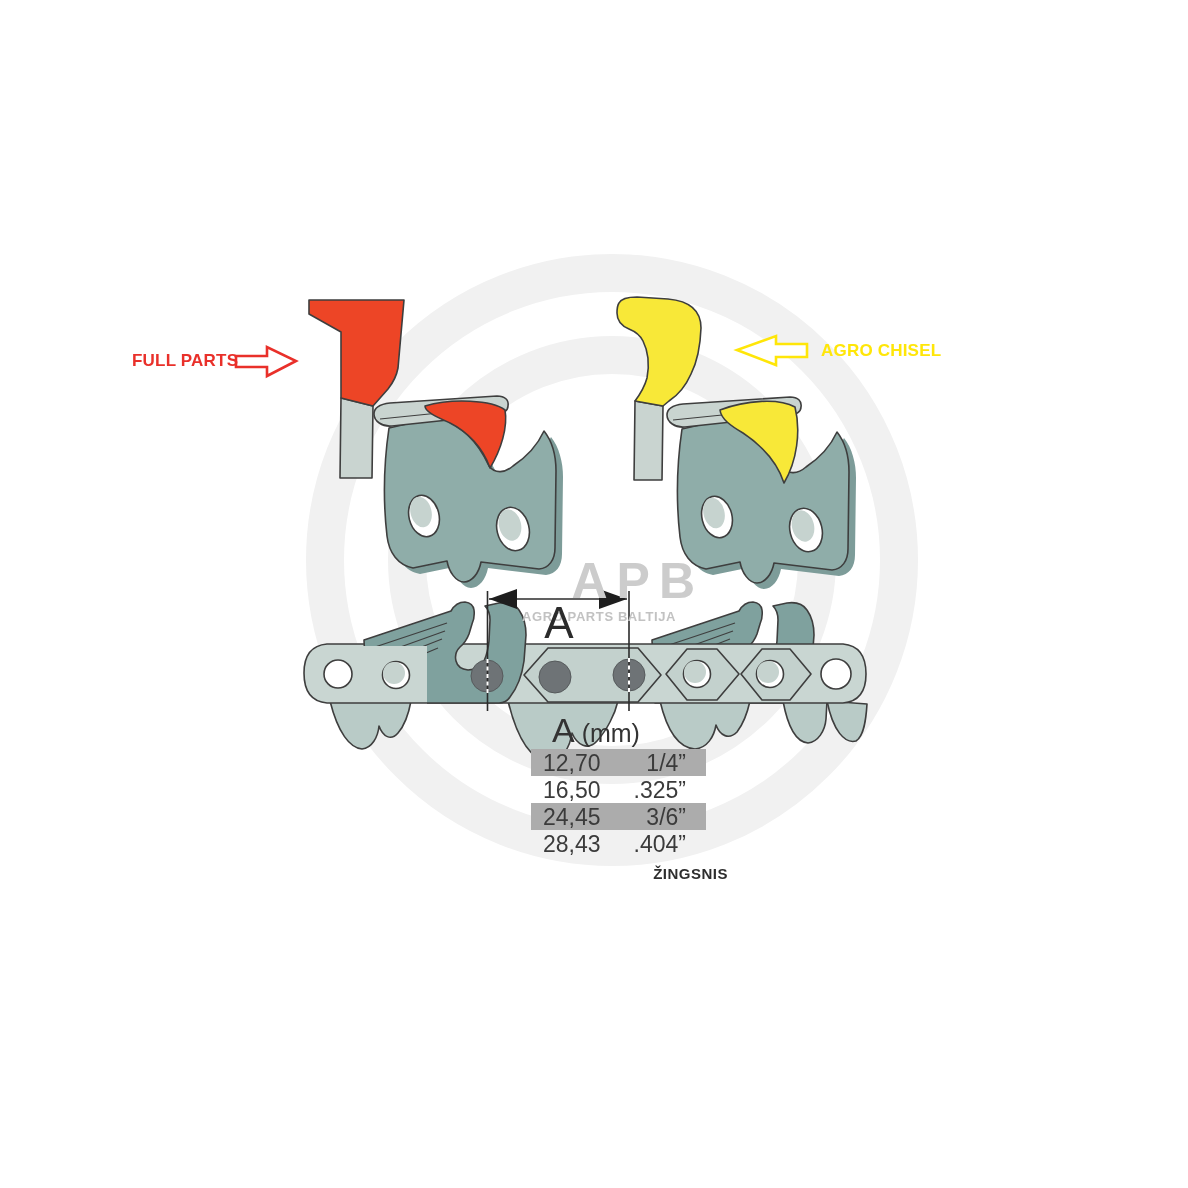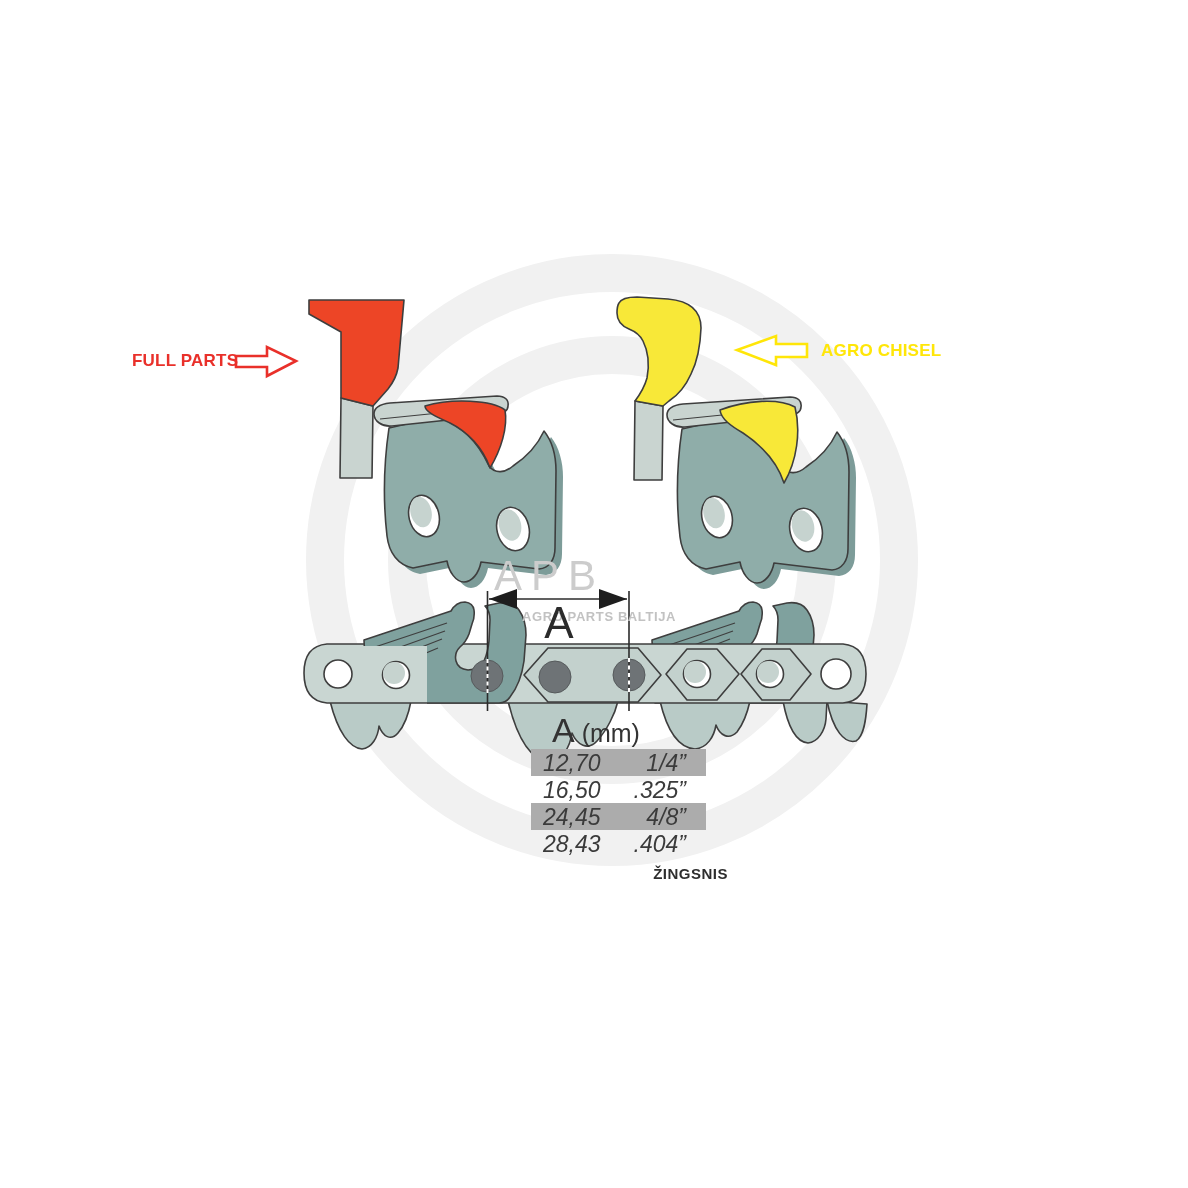--- a/index.html
+++ b/index.html
@@ -11,28 +11,28 @@
   }
   html,body{margin:0;padding:0;background:#fff;}
   #stage{position:relative;width:1188px;height:1188px;background:#fff;overflow:hidden;
          font-family:"Liberation Sans",sans-serif;}
   #art{position:absolute;left:0;top:0;}
   .txt{position:absolute;white-space:nowrap;}
   .chisel-label{font-size:17px;font-weight:bold;letter-spacing:.2px;}
   .full{color:var(--red-label);}
   .half{color:var(--yellow-label);}
   .dim-a{font-size:44px;color:#2b2b2b;width:42px;text-align:center;}
-  .wm-logo{width:210px;text-align:left;font-size:42px;font-weight:normal;letter-spacing:9px;
+  .wm-logo{width:210px;text-align:right;font-size:50px;font-weight:bold;letter-spacing:9px;
            color:var(--watermark-text);}
   .wm-sub{width:210px;text-align:center;font-size:13px;font-weight:bold;letter-spacing:.6px;
           color:var(--watermark-sub);}
   .tbl-head{font-size:25px;color:var(--ink);}
   .tbl-head .hA{font-size:34px;}
   .ptable{position:absolute;left:531px;top:749px;width:175px;font-size:23px;color:#3b3b3b;}
-  .trow{display:flex;height:27px;line-height:26px;align-items:center;font-style:italic;}
+  .trow{display:flex;height:27px;line-height:26px;align-items:center;}
   .trow.hl{background:var(--table-band);}
   .trow .mm{width:88px;padding-left:12px;}
   .trow .inch{flex:1;text-align:right;padding-right:20px;}
   .caption{left:553px;top:865px;width:175px;text-align:right;font-size:15px;font-weight:bold;
            letter-spacing:.5px;color:#2e2e2e;}
   
   .ring{fill:none;stroke:var(--watermark-ring);stroke-width:38;}
   .oln{stroke:var(--outline);stroke-width:1.6;stroke-linejoin:round;}
   .thin{stroke:var(--outline);stroke-width:1.1;fill:none;}
   .strap{fill:var(--strap);}
@@ -203,21 +203,21 @@
     <div class="trow hl">
       <span class="mm">12,70</span>
       <span class="inch">1/4”</span>
     </div>
     <div class="trow">
       <span class="mm">16,50</span>
       <span class="inch">.325”</span>
     </div>
     <div class="trow hl">
       <span class="mm">24,45</span>
-      <span class="inch">4/8”</span>
+      <span class="inch">3/6”</span>
     </div>
     <div class="trow">
       <span class="mm">28,43</span>
       <span class="inch">.404”</span>
     </div>
   </div>
 
   <div class="txt caption">ŽINGSNIS</div>
 
 </div>

